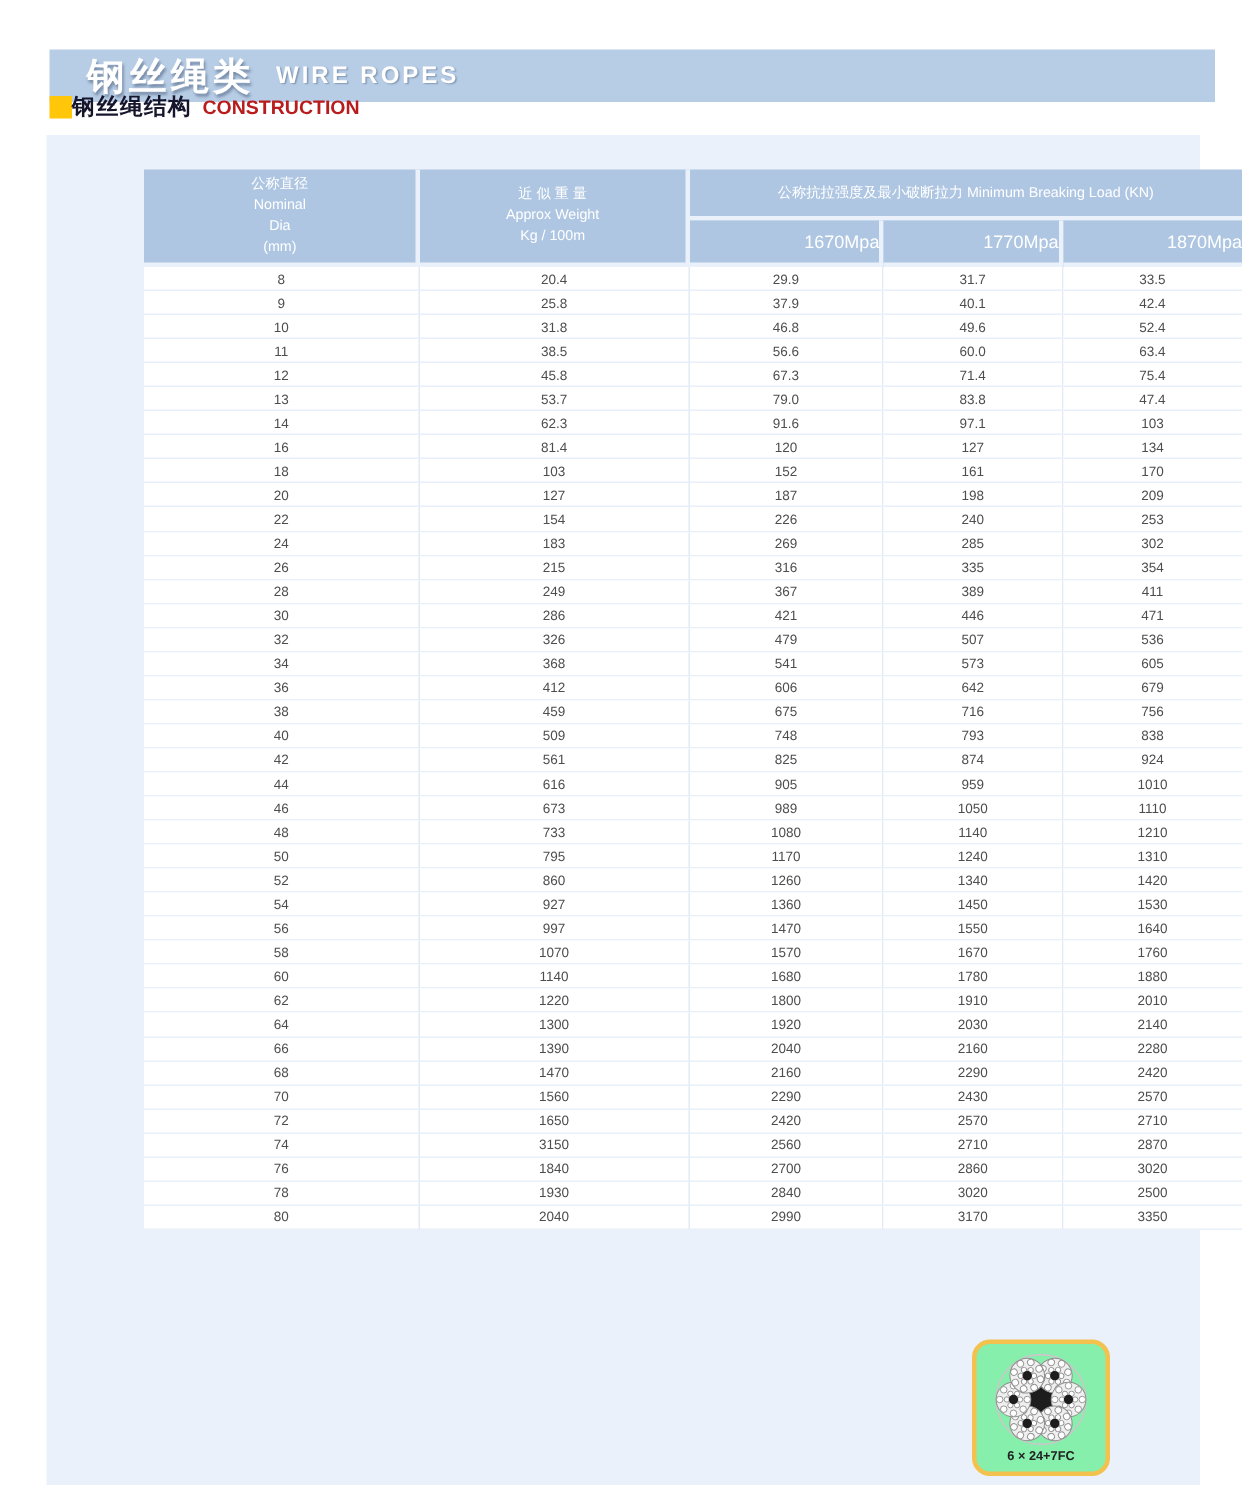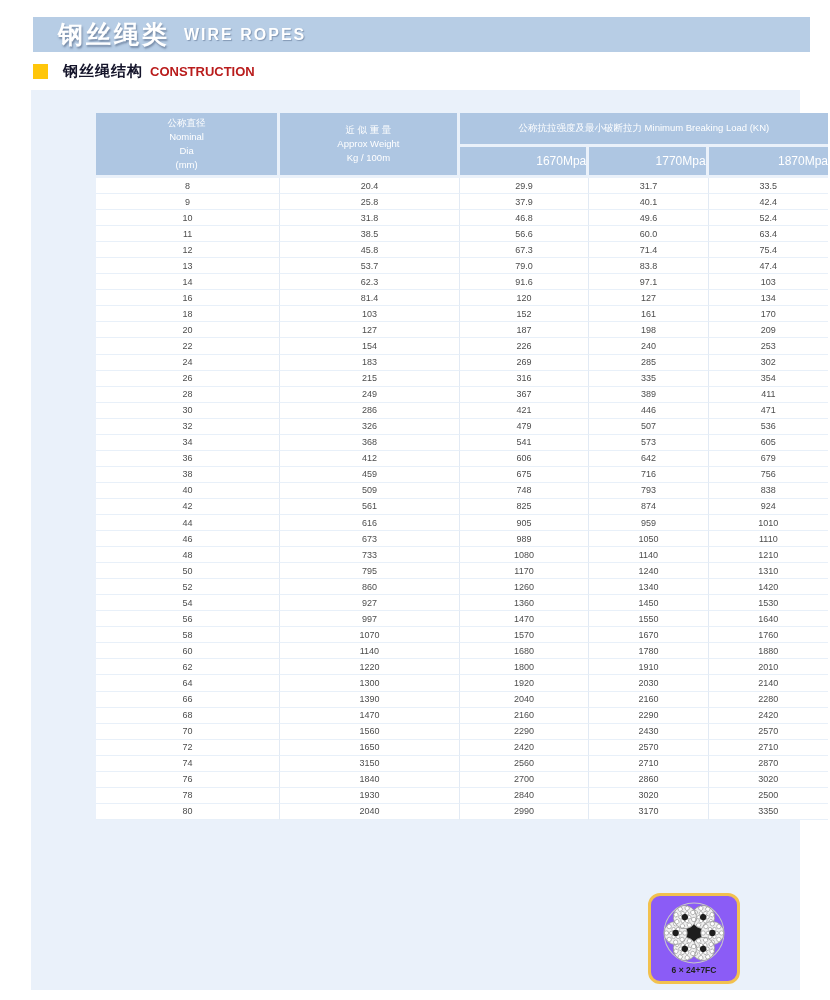--- a/index.html
+++ b/index.html
@@ -1,28 +1,28 @@
 <!DOCTYPE html>
 <html><head>
 <meta charset="utf-8">
 <style>
   * { margin:0; padding:0; box-sizing:border-box; }
   html,body { background:#ffffff; }
   body { width:830px; height:1000px; position:relative; font-family:"Liberation Sans", sans-serif; }
 
-  .topbar { position:absolute; left:33px; top:17px; width:777px; height:35px;
+  .topbar { position:absolute; left:33px; top:33px; width:777px; height:35px;
             background:#b7cde5; display:flex; align-items:center; padding-left:25px; }
   .title-cn { color:#ffffff; font-size:25px; font-weight:bold; letter-spacing:3px;
               text-shadow:1px 2px 2px rgba(96,116,146,.75); }
   .title-en { color:#ffffff; font-size:16px; font-weight:bold; margin-left:14px; letter-spacing:2px;
               text-shadow:1px 1px 1px rgba(96,116,146,.6); }
 
   .section { position:absolute; left:33px; top:62px; display:flex; align-items:center; }
   .bullet { width:15px; height:15px; background:#ffc60a; display:inline-block; }
-  .sec-cn { color:#15152b; font-size:15px; font-weight:bold; margin-left:15px; letter-spacing:1px;text-align:right; }
+  .sec-cn { color:#15152b; font-size:15px; font-weight:bold; letter-spacing:1px;text-align:right; }
   .sec-en { color:#b91c1c; font-size:13px; font-weight:bold; margin-left:7px; }
 
   .panel { position:absolute; left:31px; top:90px; width:769px; height:900px; background:#eaf1fa; }
 
   table.spec { position:absolute; left:65px; top:23px; width:732px; border-collapse:separate; border-spacing:0; }
   table.spec col.c1{width:162px} table.spec col.c2{width:158px}
   table.spec col.c3{width:114px} table.spec col.c4{width:105px} table.spec col.c5{width:105px}
 
   thead th { background:#aec6e2; color:#ffffff; font-weight:normal; text-align:center; vertical-align:middle;
              border-right:3px solid #eaf1fa; border-bottom:3px solid #eaf1fa; }
@@ -32,21 +32,21 @@
   th.sub   { height:30px; font-size:12px;text-align:right; }
 
   tbody td { background:#ffffff; height:16.05px; text-align:center; vertical-align:middle;
              font-size:9px; color:#4d4d4d;
              border-right:1px solid #e2eaf4; border-bottom:1.6px solid #e8f0f9; }
   tbody tr td:last-child { border-right:none; }
 
   .usage { position:absolute; left:65px; top:800px; font-size:11px; color:#3f3f4a; letter-spacing:1px; }
 
   .diagram-box { position:absolute; left:617px; top:803px; width:92px; height:91px;
-                 background:#8b5cf6; border:3px solid #f2c14e; border-radius:12px;
+                 background:#86efac; border:3px solid #f2c14e; border-radius:12px;
                  display:flex; flex-direction:column; align-items:center; justify-content:flex-start;
                  padding-top:3px; }
   .diagram-label { font-size:8.5px; font-weight:bold; color:#222222; margin-top:-2px; }
 </style>
 </head>
 <body>
 
 <div class="topbar">
   <span class="title-cn">钢丝绳类</span>
   <span class="title-en">WIRE ROPES</span>

